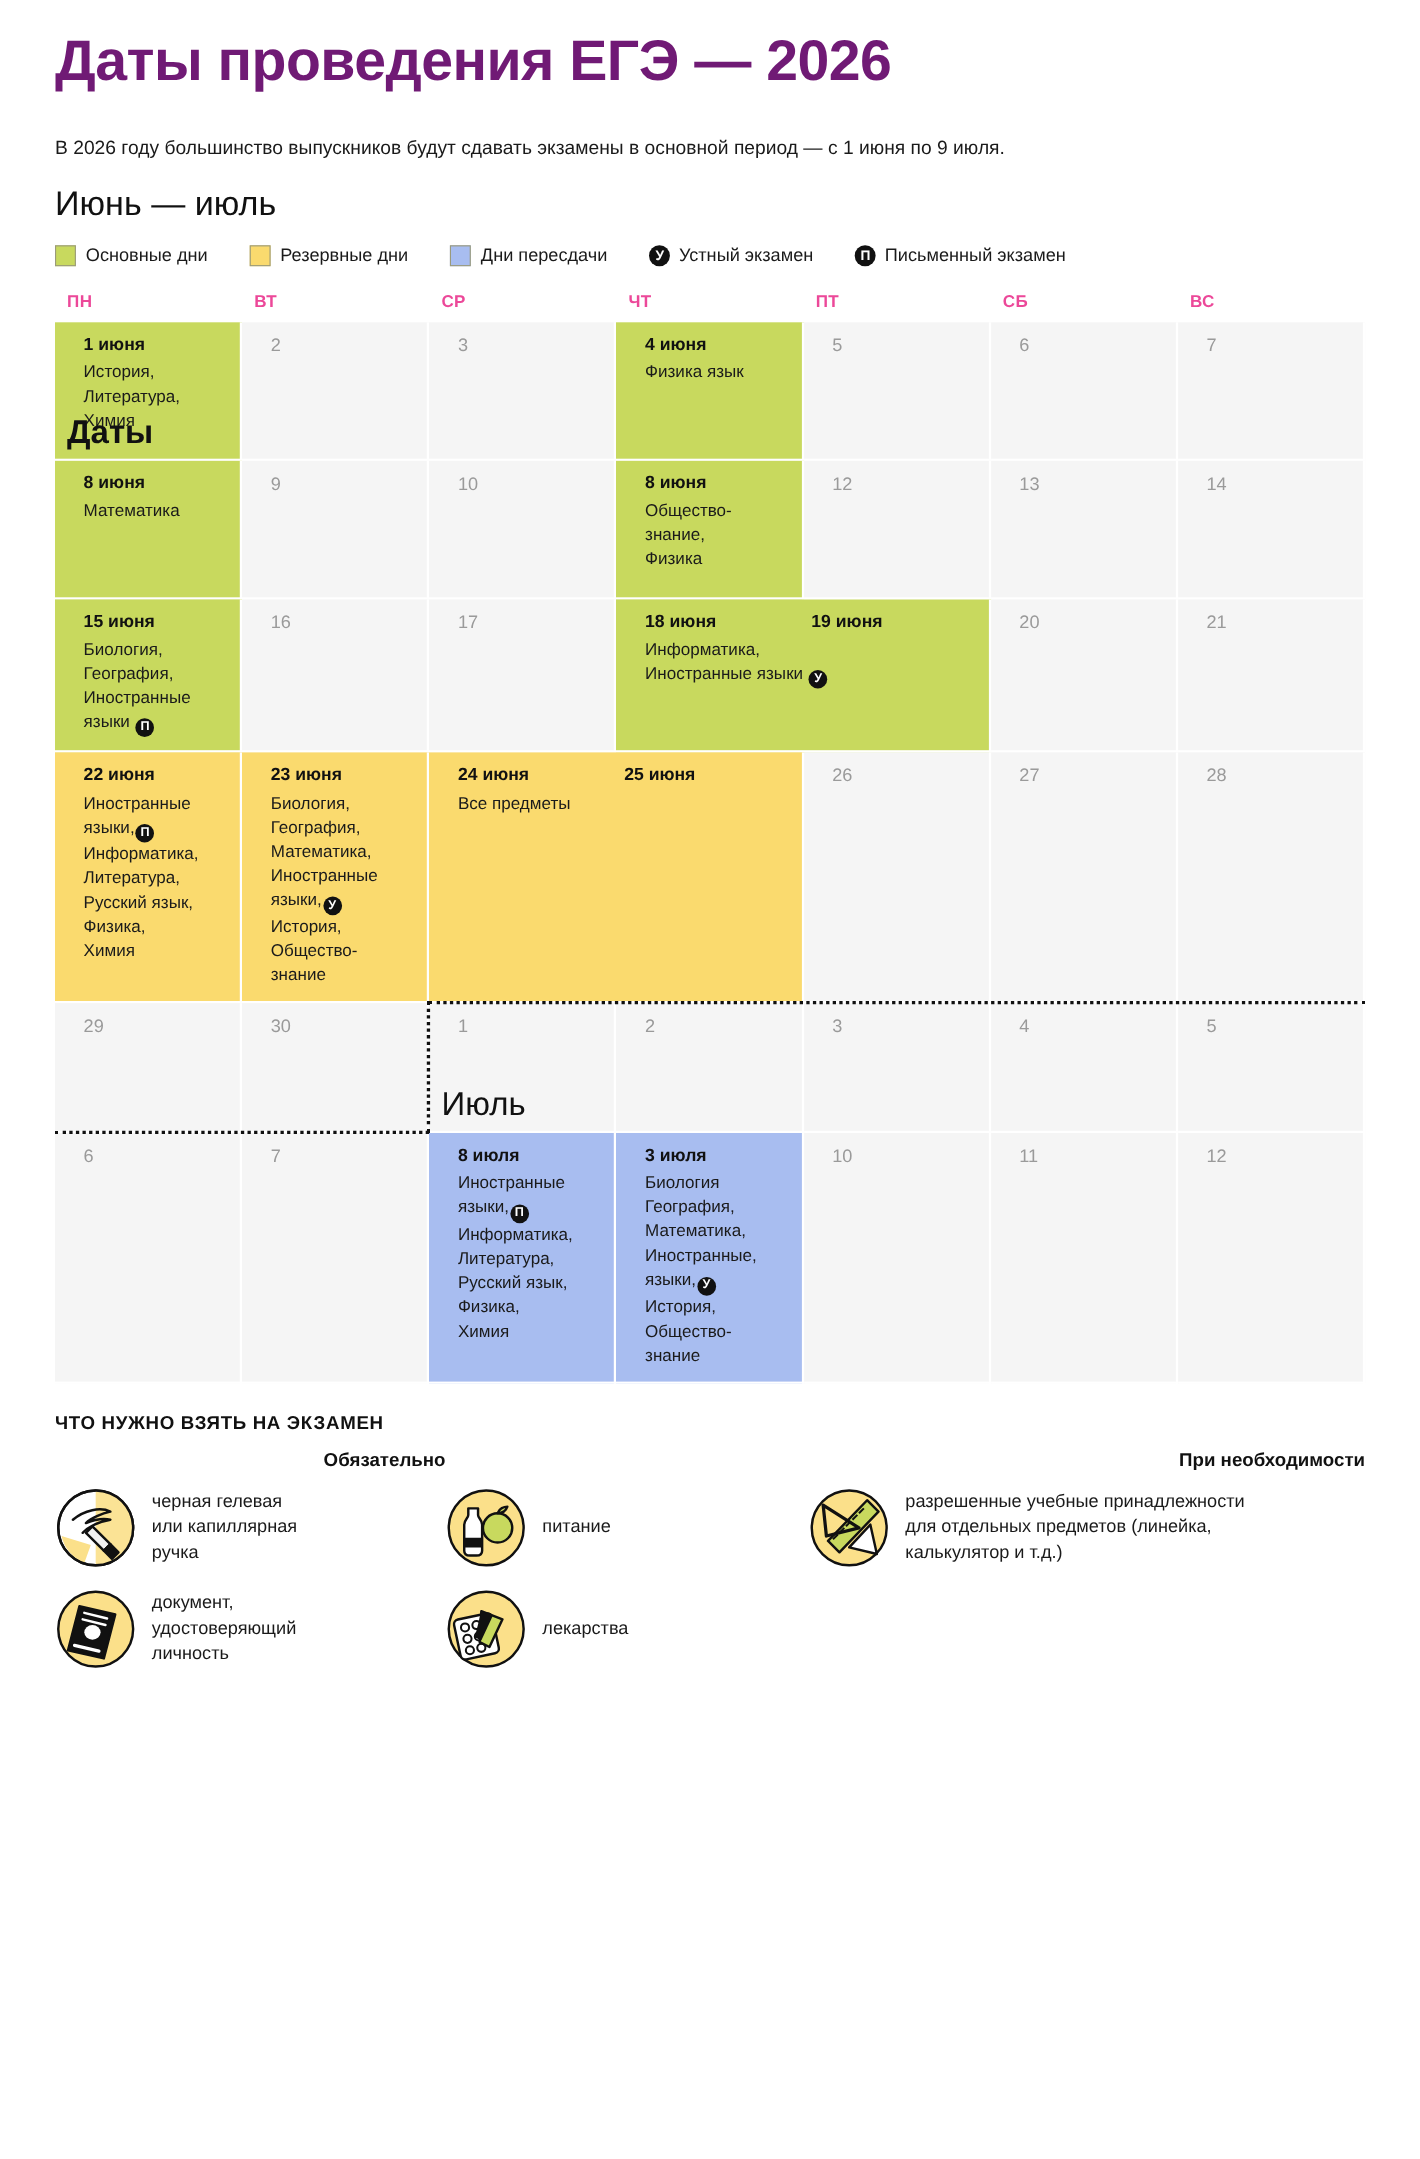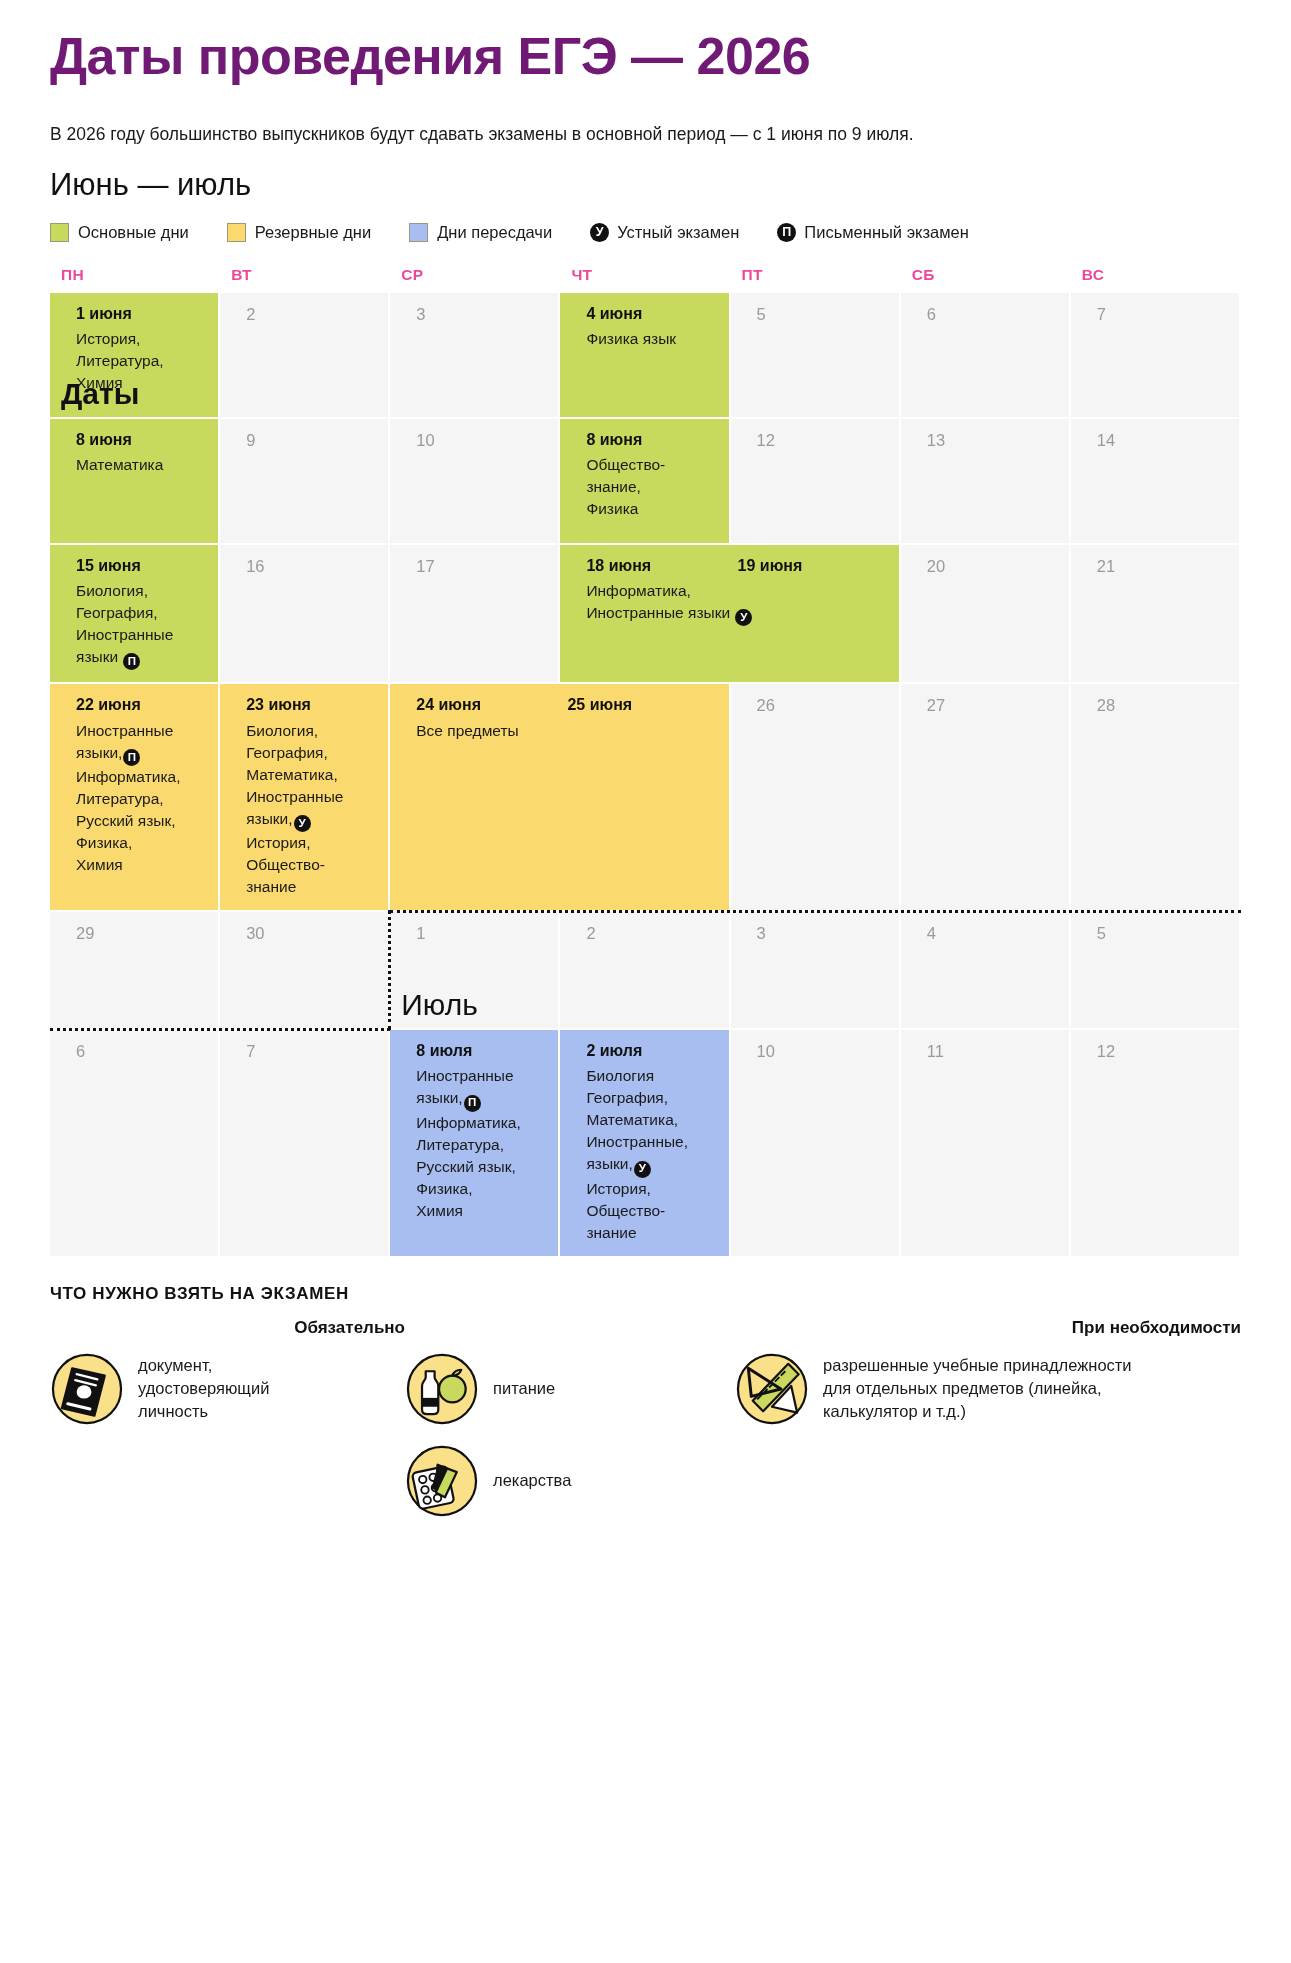--- a/index.html
+++ b/index.html
@@ -369,21 +369,21 @@
         <div class="daynum">6</div>
       </div>
       <div class="cell empty">
         <div class="daynum">7</div>
       </div>
       <div class="cell blue">
         <div class="daylabel">8 июля</div>
         <div class="subjects">Иностранные<br>языки,<span class="badge-inline">П</span><br>Информатика,<br>Литература,<br>Русский язык,<br>Физика,<br>Химия</div>
       </div>
       <div class="cell blue">
-        <div class="daylabel">2 июля</div>
+        <div class="daylabel">3 июля</div>
         <div class="subjects">Биология<br>География,<br>Математика,<br>Иностранные,<br>языки,<span class="badge-inline">У</span><br>История,<br>Общество-<br>знание</div>
       </div>
       <div class="cell empty">
         <div class="daynum">10</div>
       </div>
       <div class="cell empty">
         <div class="daynum">11</div>
       </div>
       <div class="cell empty">
         <div class="daynum">12</div>
@@ -392,20 +392,32 @@
       <div class="dotted-v" style="left: 338.281px; top: 617.281px; height: 120px;"></div>
       <div class="dotted-h" style="left: 0px; top: 735.281px; width: 340.281px;"></div>
     </div>
 
   <div class="bring">
     <div class="bring-title">ЧТО НУЖНО ВЗЯТЬ НА ЭКЗАМЕН</div>
     <div class="bring-cols">
       <div class="bring-col-a">
         <div class="col-head">Обязательно</div>
         <div id="required-list">
+            <div class="item-row">
+              <div class="item-icon"><svg viewBox="0 0 100 100" width="74" height="74">
+                  <circle cx="50" cy="50" r="46" fill="#fff" stroke="#111" stroke-width="3"></circle>
+                  <path d="M50 4a46 46 0 0 1 0 92z" fill="#fbe08a" opacity="0.9"></path>
+                  <path d="M8 60a46 46 0 0 0 28 33l8-22z" fill="#fbe08a"></path>
+                  <circle cx="50" cy="50" r="46" fill="none" stroke="#111" stroke-width="3"></circle>
+                  <path d="M22 40c14-12 34-16 46-10-10 2-24 8-30 14 10-4 22-6 30-4-12 2-26 8-34 16" fill="none" stroke="#111" stroke-width="3" stroke-linecap="round" stroke-linejoin="round"></path>
+                  <path d="M38 56l22 22 8-8-22-22z" fill="#f2f2f2" stroke="#111" stroke-width="3" stroke-linejoin="round"></path>
+                  <path d="M60 78l8-8 10 10-8 8z" fill="#111" stroke="#111" stroke-width="3" stroke-linejoin="round"></path>
+                </svg></div>
+              <div class="item-text">черная гелевая<br>или капиллярная<br>ручка</div>
+            </div>
             <div class="item-row">
               <div class="item-icon"><svg viewBox="0 0 100 100" width="74" height="74">
                   <circle cx="50" cy="50" r="46" fill="#fbe08a" stroke="#111" stroke-width="3"></circle>
                   <path d="M30 22l44 10-14 54-44-10z" fill="#111" stroke="#111" stroke-width="3" stroke-linejoin="round"></path>
                   <path d="M36 30l28 7M34 38l28 7" stroke="#fff" stroke-width="3" stroke-linecap="round"></path>
                   <ellipse cx="46" cy="54" rx="10" ry="9" fill="#fff"></ellipse>
                   <path d="M24 70l30 7" stroke="#fff" stroke-width="4" stroke-linecap="round"></path>
                 </svg></div>
               <div class="item-text">документ,<br>удостоверяющий<br>личность</div>
             </div>

